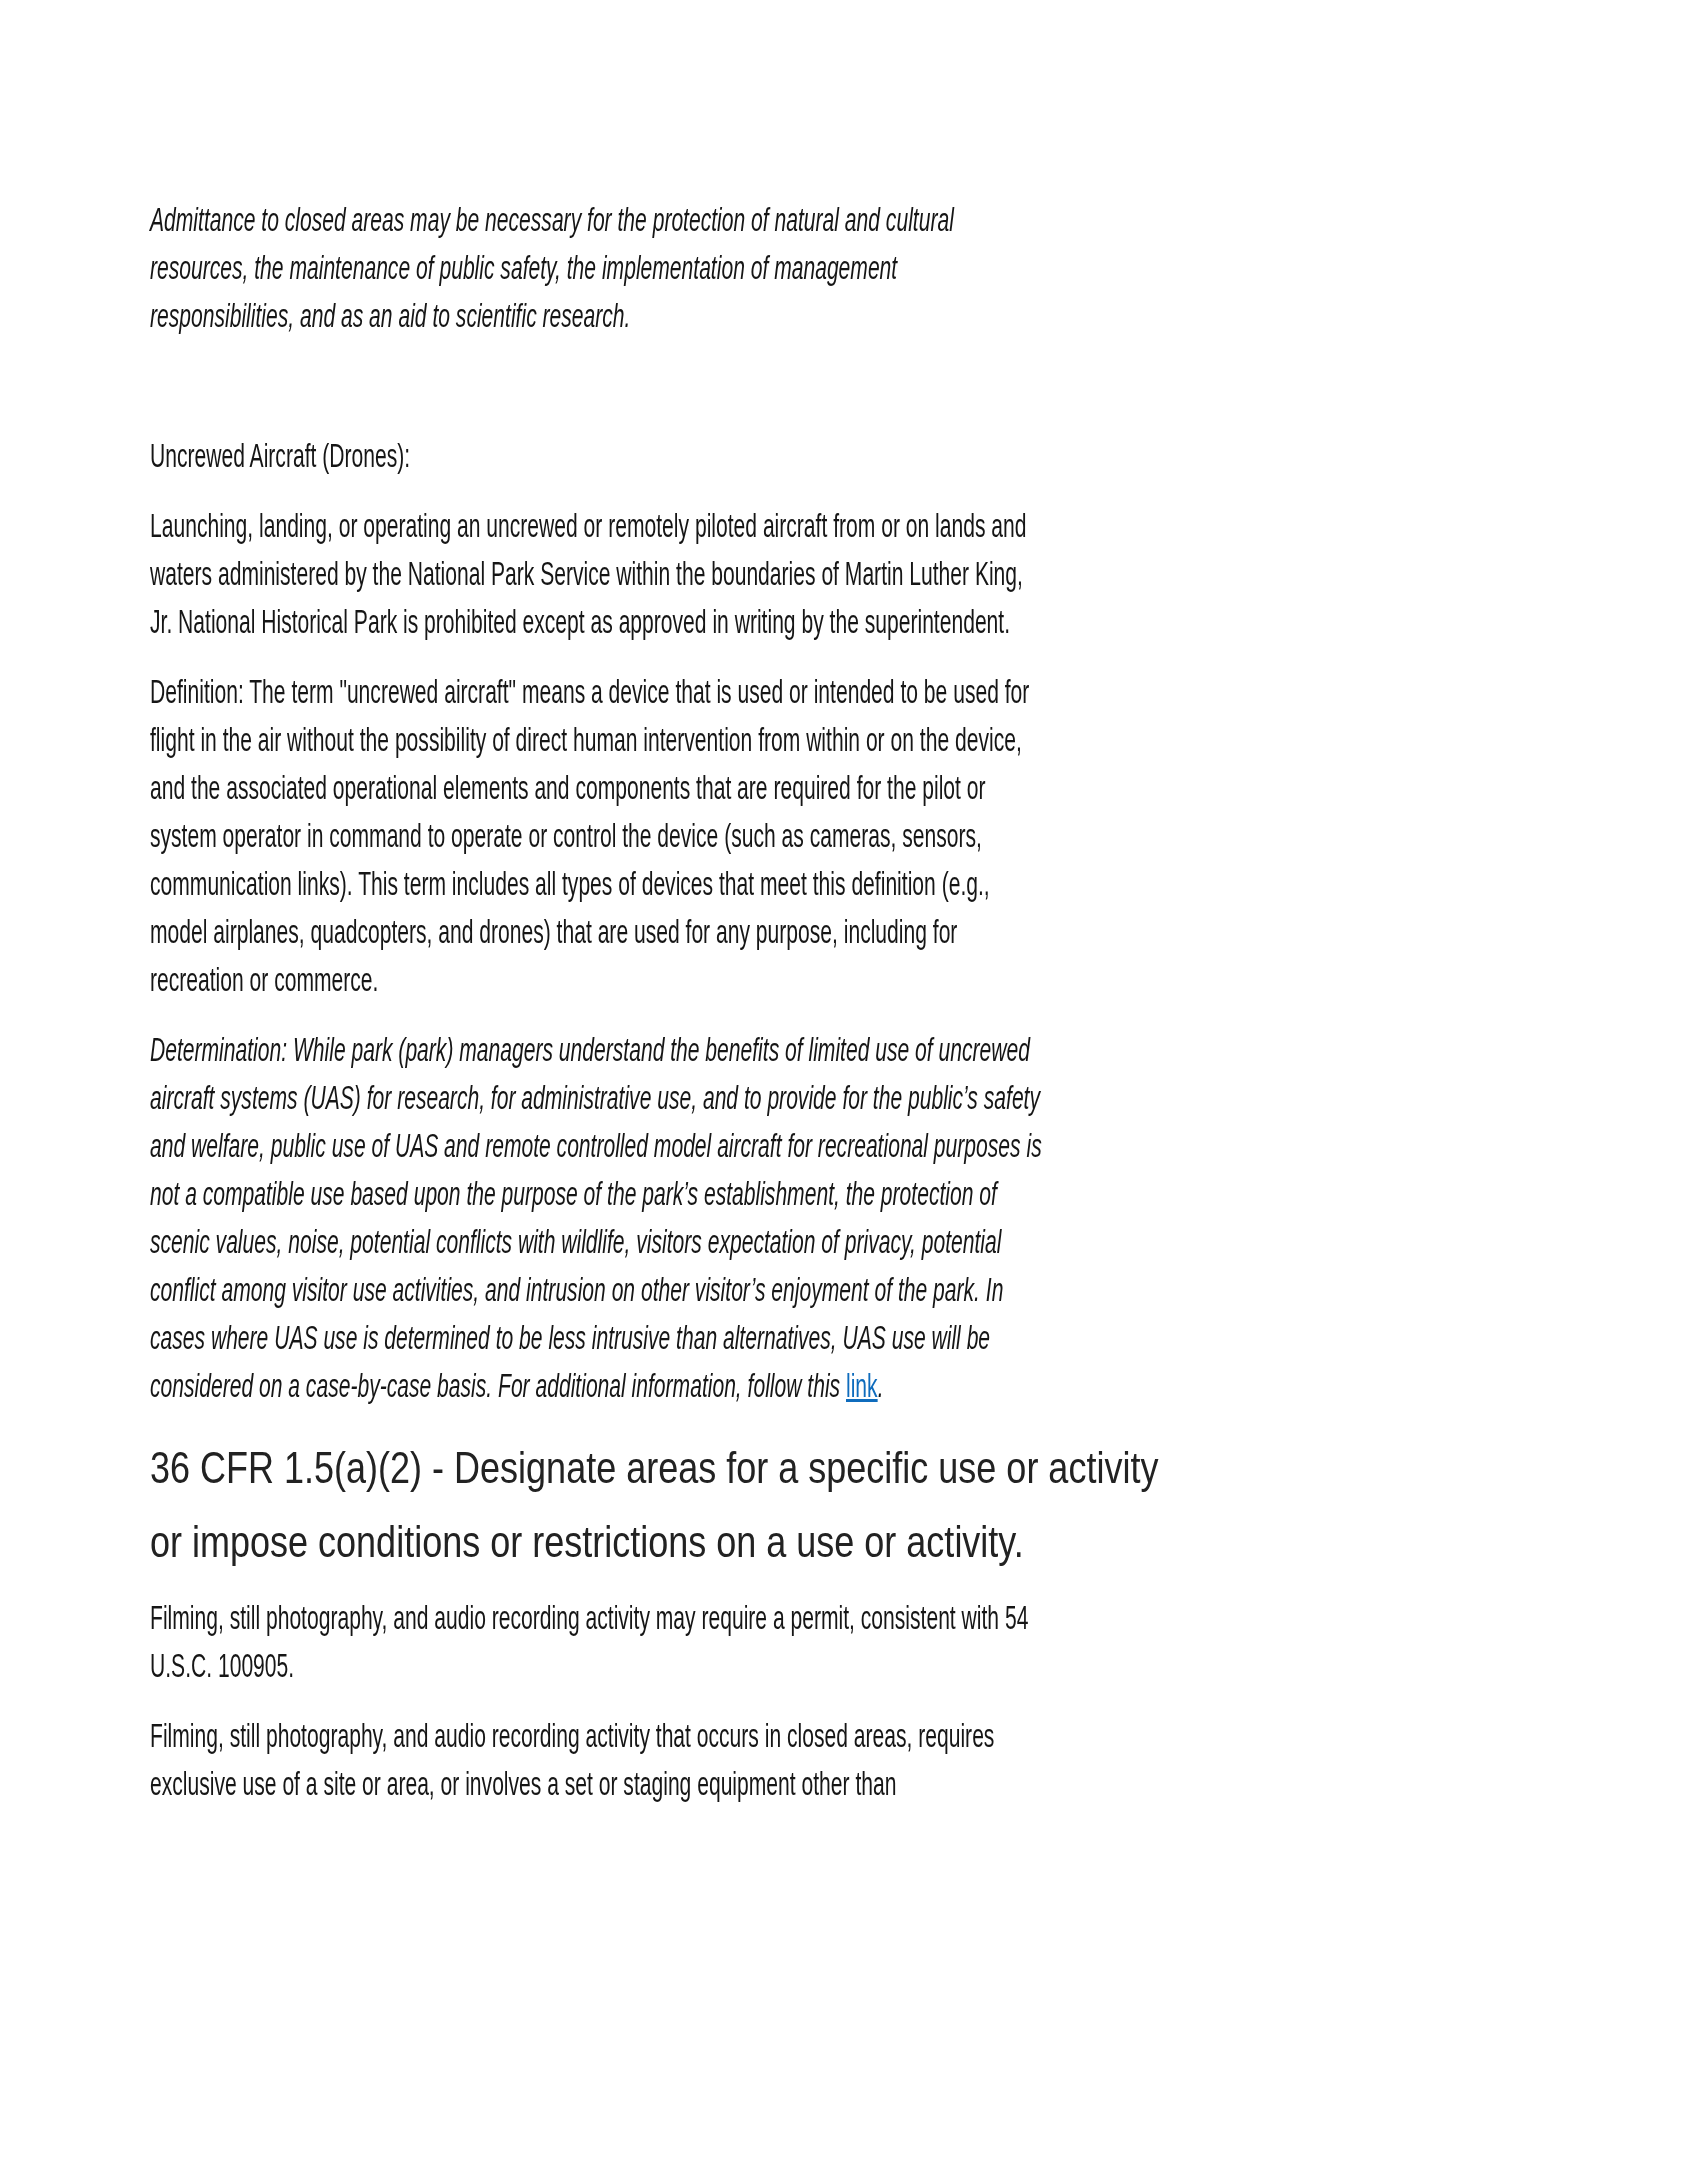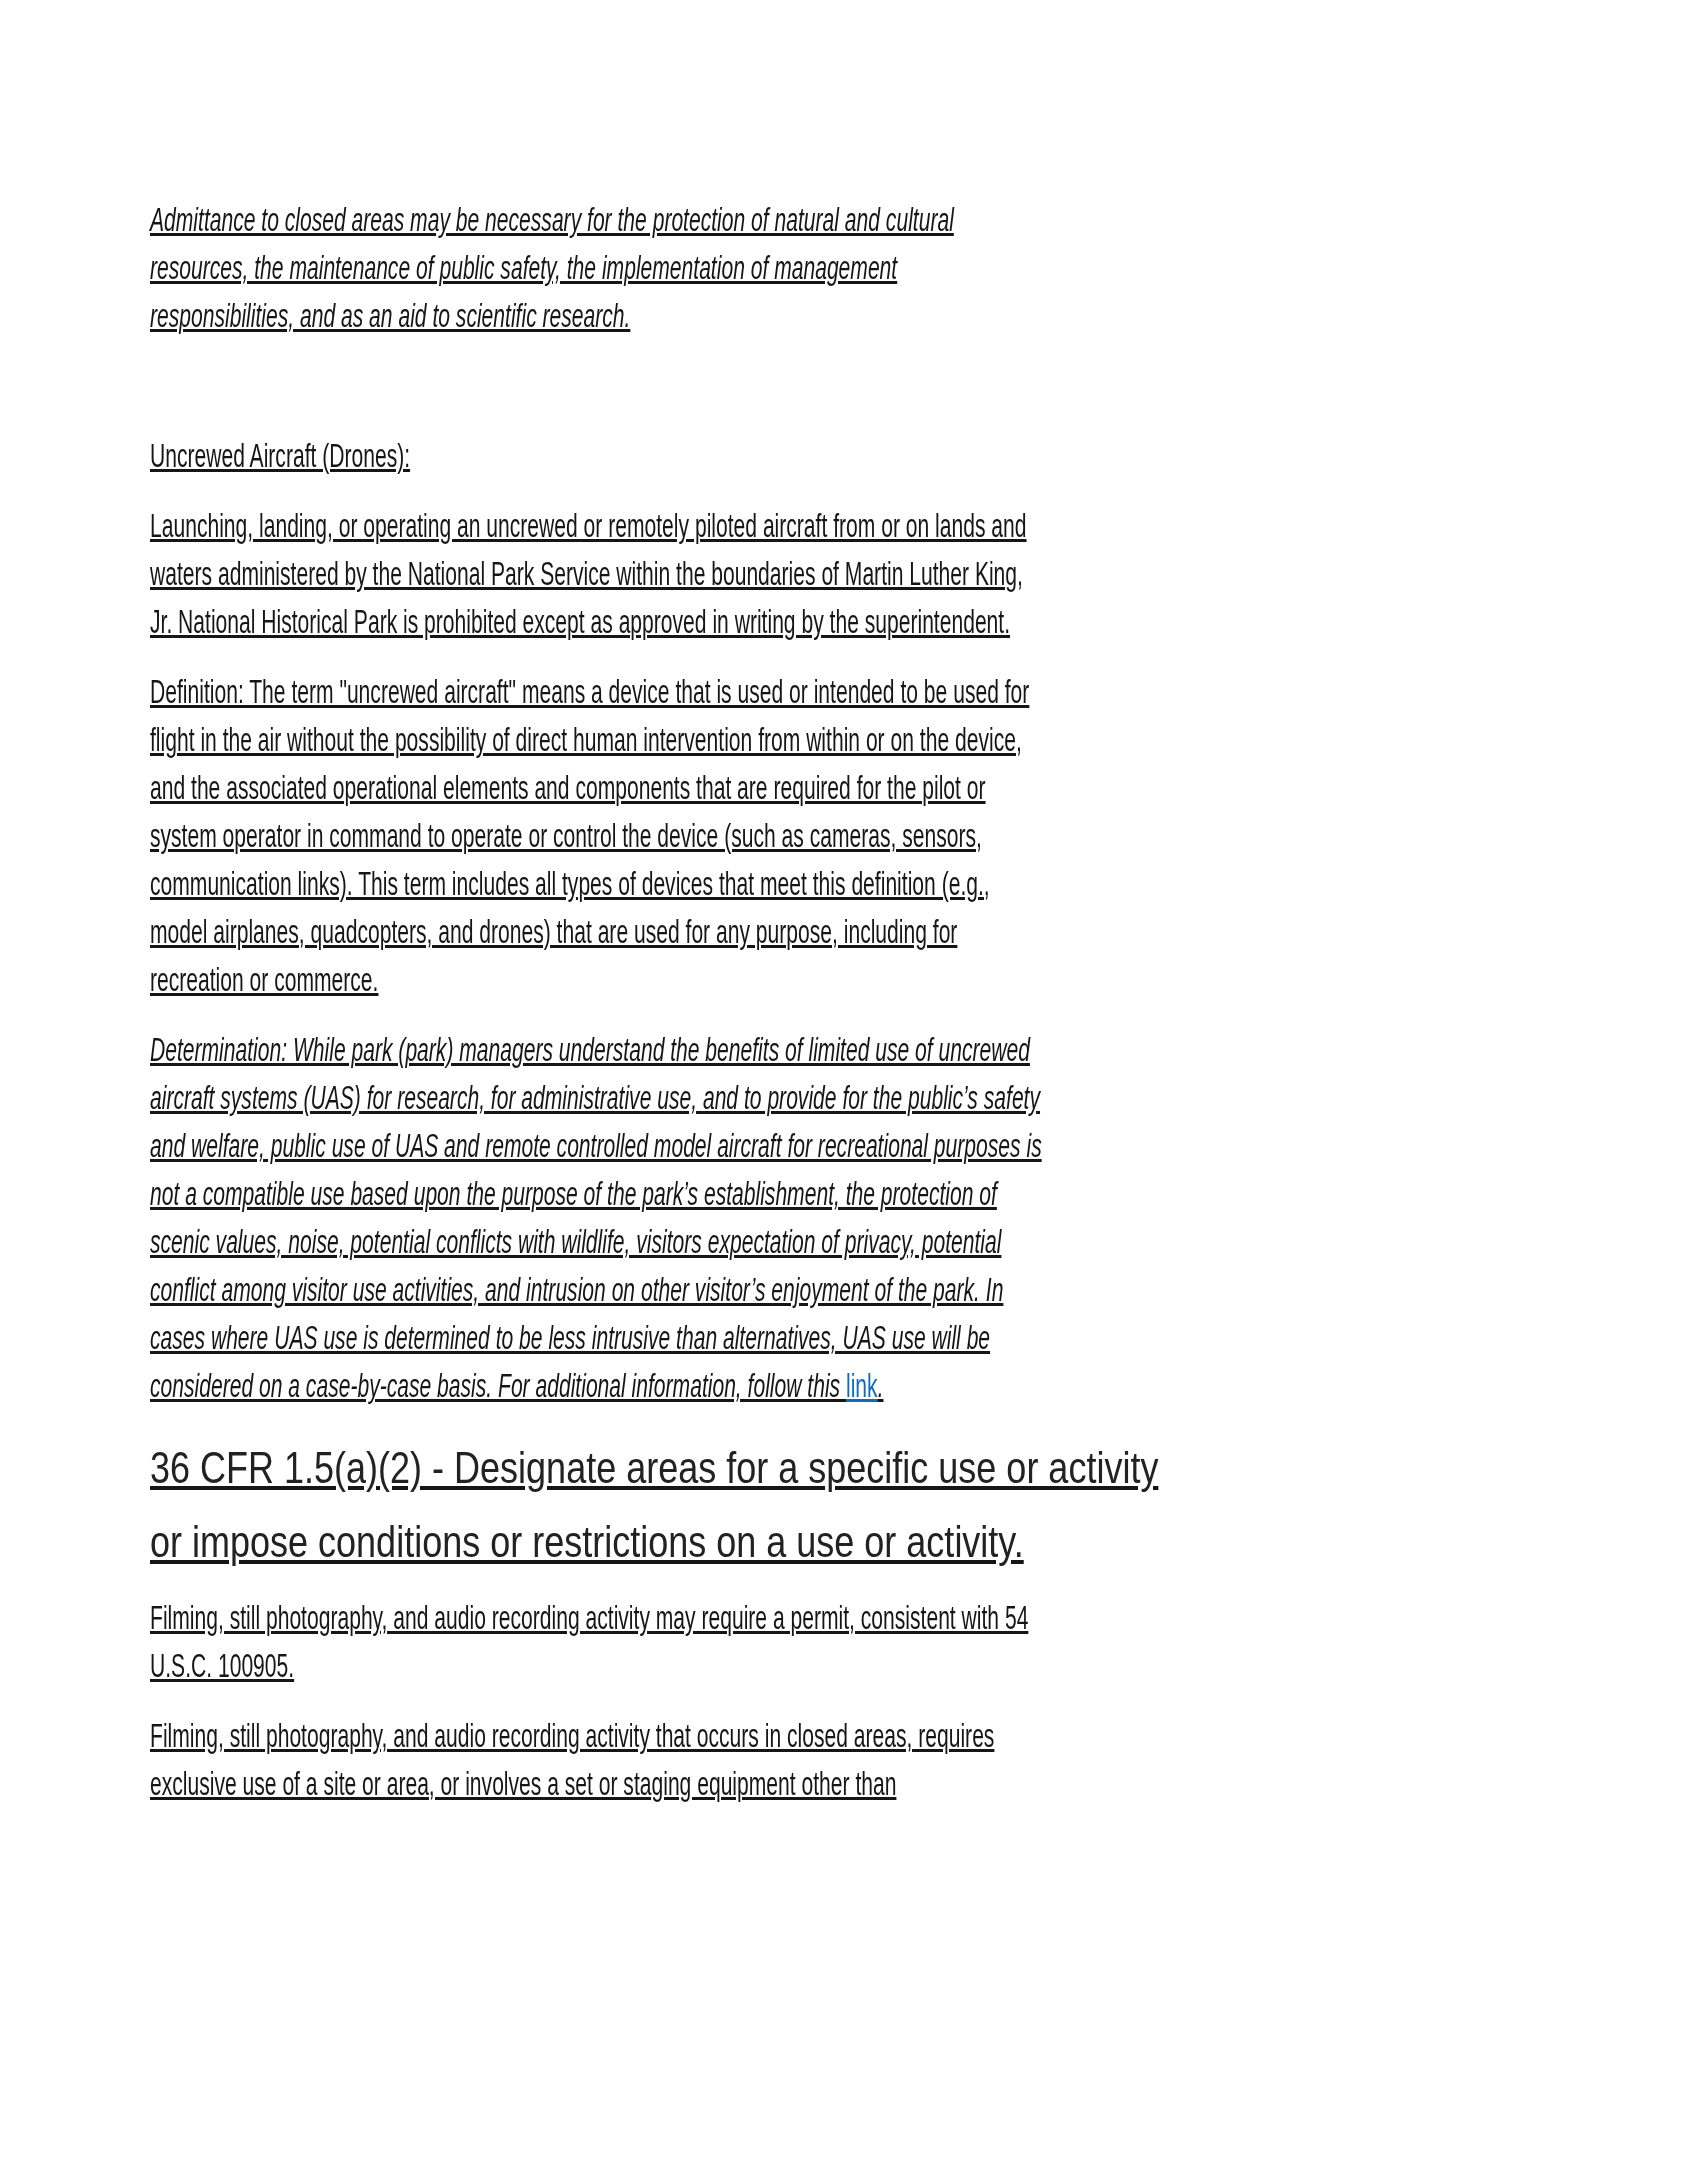--- a/index.html
+++ b/index.html
@@ -11,21 +11,20 @@
     position: relative;
     width: 1683px;
     height: 2178px;
     background: #ffffff;
     overflow: hidden;
     font-family: "Liberation Sans", sans-serif;
     color: #161616;
   }
   .content {
     padding: 195px 0 0 150px;
-    text-decoration: underline;
   }
   
   .para {
     width: 1440px;
     transform: scaleX(0.62);
     transform-origin: 0 0;
     font-size: 34px;
     line-height: 48px;
     font-weight: 400;
     margin: 0 0 22px 0;

